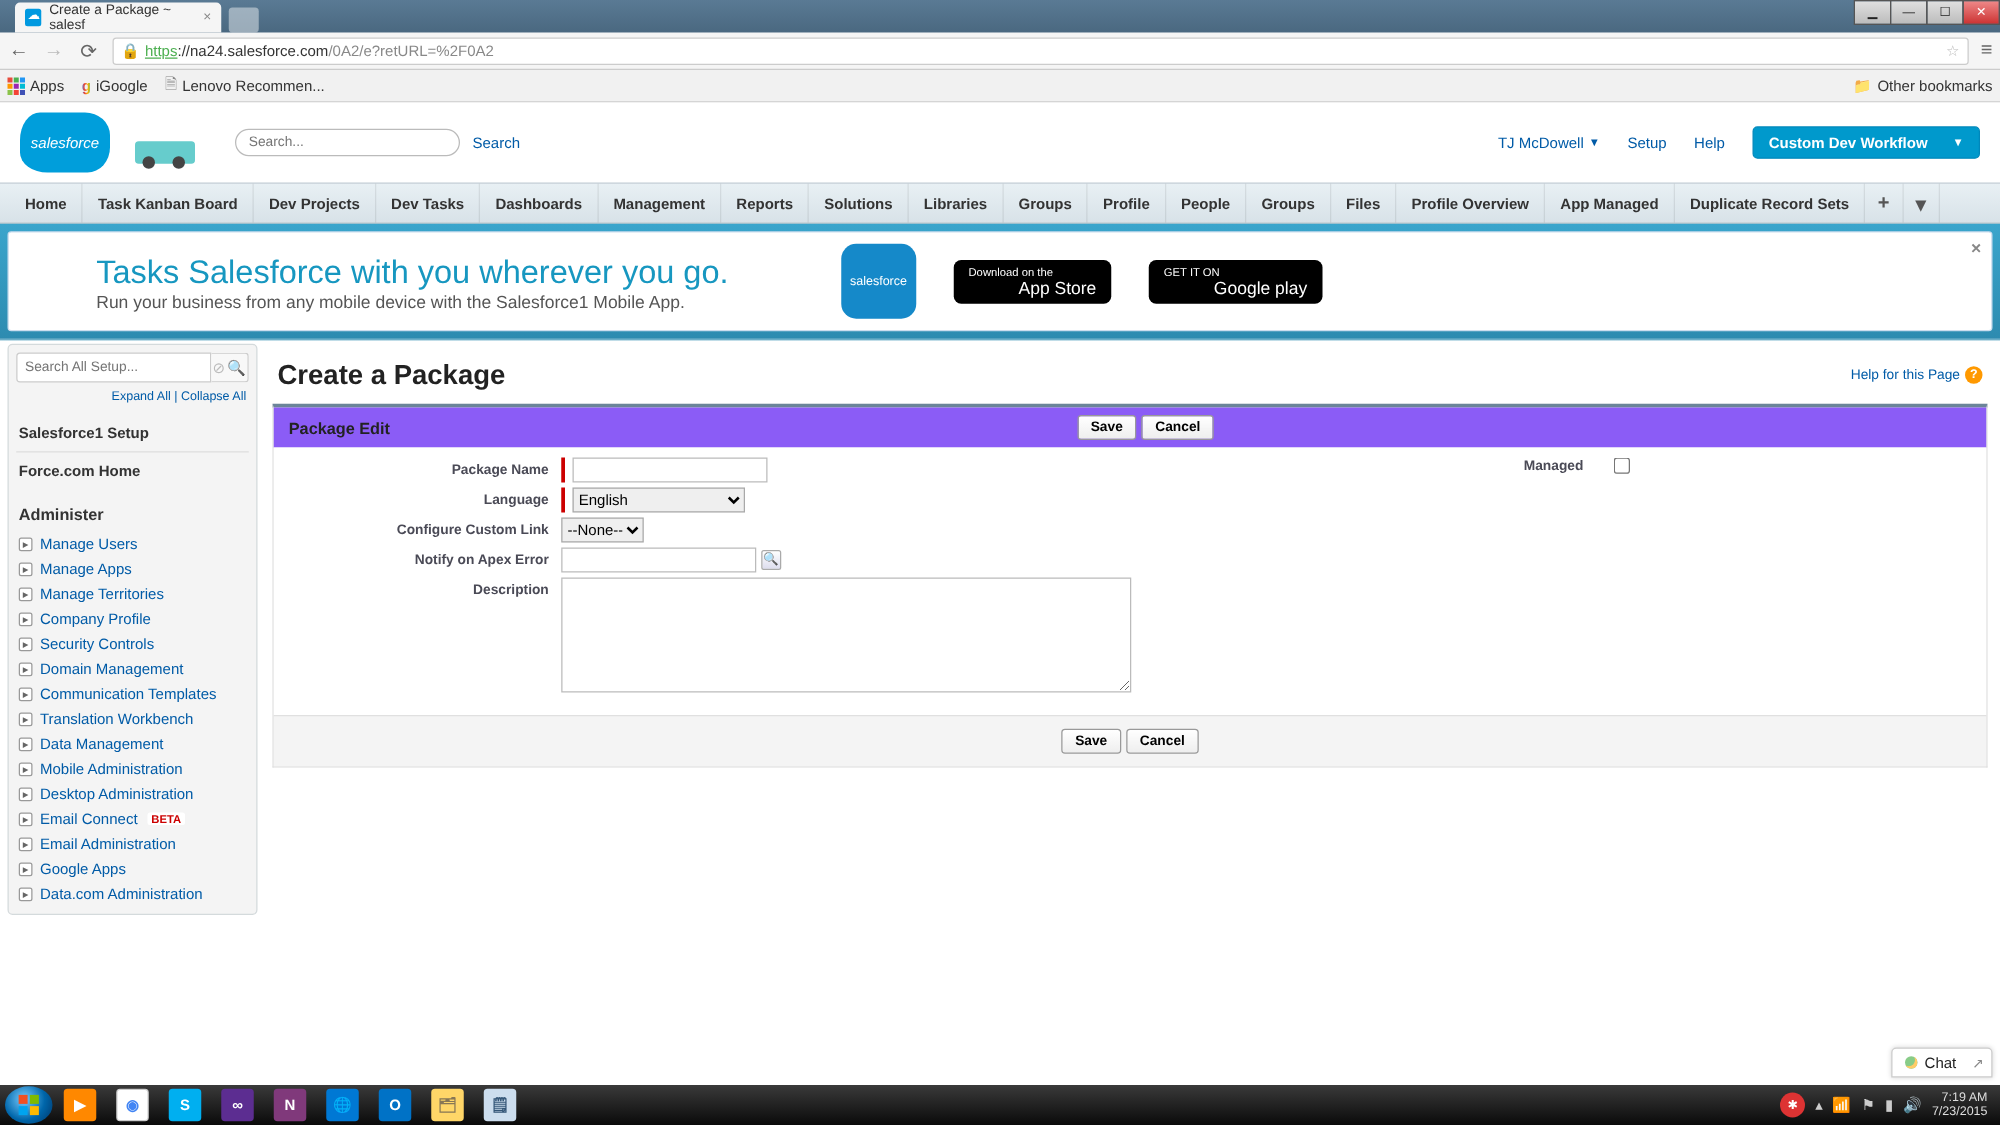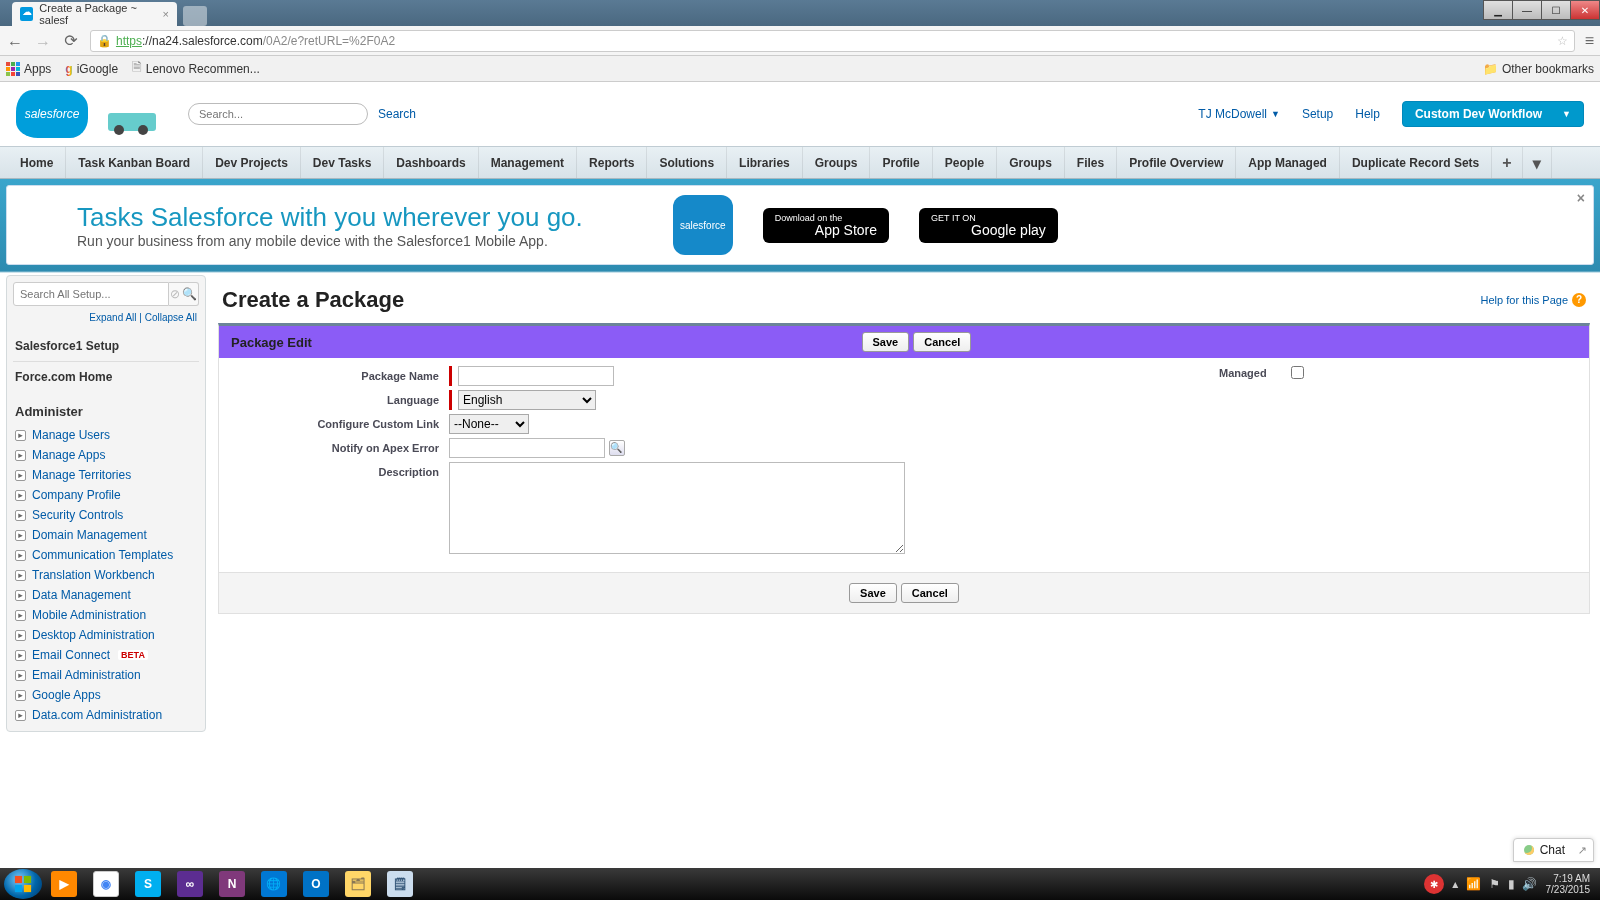--- a/index.html
+++ b/index.html
@@ -97,21 +97,21 @@
 
 .form-body { padding: 8px 20px 14px; background:#fff; }
 .form-row { display:flex; align-items:flex-start; margin-bottom:4px; }
 .form-label { width: 210px; text-align:right; padding:4px 10px 0 0; font-size:11px; color:#4a4a56; font-weight:bold; }
 .form-field { display:flex; align-items:center; gap:4px; }
 .req-bar { width:3px; align-self:stretch; background:#c00; margin-right:2px; }
 .text-input { border:1px solid #bbb; height:20px; padding:0 3px; font-size:12px; }
 .w160 { width:156px; }
 .select { border:1px solid #a9a9a9; background:#efefef; height:20px; font-size:12px; }
 .w140 { width:138px; }
-.w70 { width:80px; }
+.w70 { width:66px; }
 .lookup-icon { width:16px; height:16px; border:1px solid #aaa; background:linear-gradient(#fff,#dde); border-radius:2px; font-size:10px; text-align:center; line-height:14px; color:#c60; }
 textarea.desc { width:456px; height:92px; border:1px solid #bbb; resize:both; font-family:inherit; font-size:12px; padding:2px; }
 .right-col { position:absolute; left: 980px; display:flex; align-items:center; gap:24px; font-size:11px; color:#4a4a56; font-weight:bold;}
 .right-col input[type=checkbox]{ }
 .form-row-rel { position:relative; }
 
 
 .chat-widget { position:absolute; right:6px; bottom:38px; background:#fff; border:1px solid #ccc; border-radius:4px 4px 0 0; padding:4px 28px 4px 10px; font-size:12px; display:flex; align-items:center; gap:6px; box-shadow:0 0 4px rgba(0,0,0,0.15);}
 .chat-dot { width:10px; height:10px; background:#8c8; border-radius:50%; box-shadow: -2px -2px 0 #fc6 inset; }
 .expand-icon { position:absolute; right:6px; color:#888; font-size:11px; }

